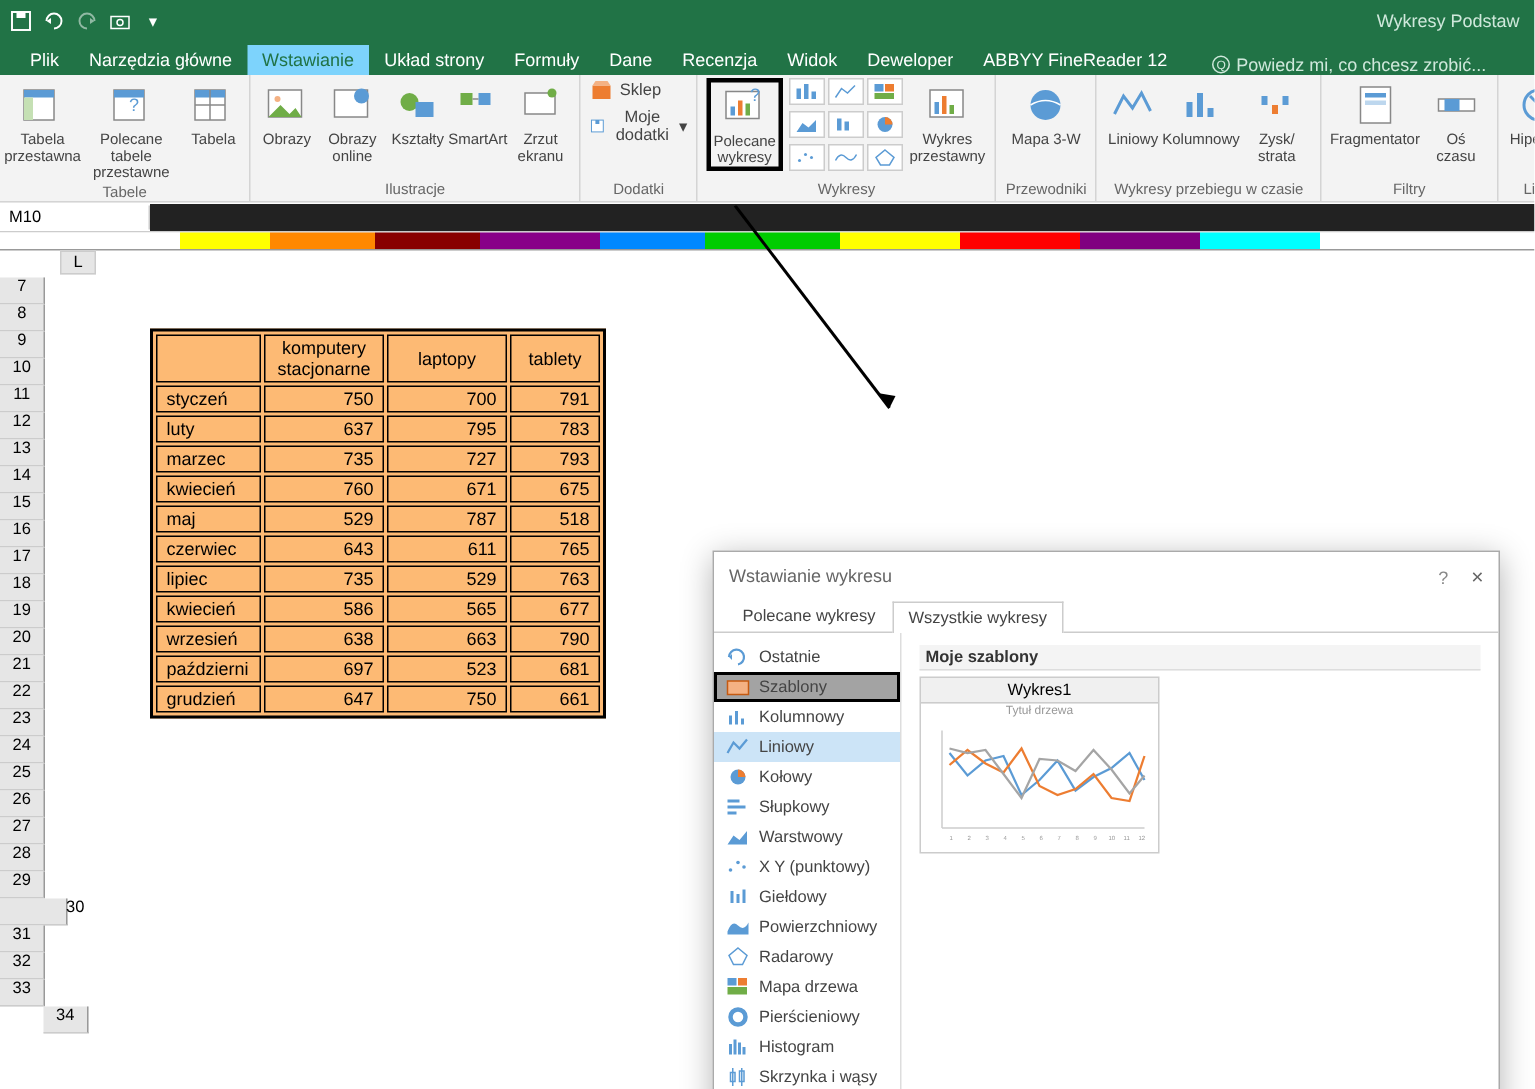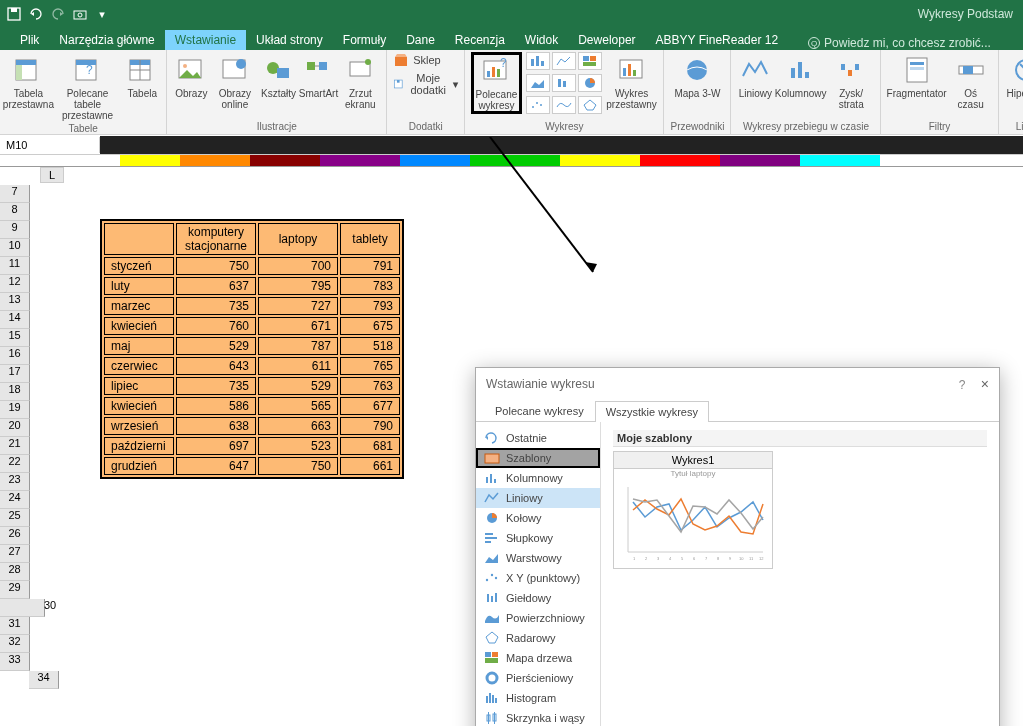--- a/index.html
+++ b/index.html
@@ -607,21 +607,21 @@
                 <rect x="9" y="3" width="3" height="7" fill="none" stroke="#5b9bd5"></rect>
                 <line x1="10.5" y1="1" x2="10.5" y2="13" stroke="#5b9bd5"></line>
               </svg></span>
             <span>Skrzynka i wąsy</span>
           </div>
         </div>
       <div class="dlg-main">
         <div class="dlg-sect">Moje szablony</div>
         <div class="thumb">
           <div class="thumb-title">Wykres1</div>
-          <div class="thumb-sub">Tytuł laptopy</div>
+          <div class="thumb-sub">Tytuł drzewa</div>
           <div class="thumb-chart">
             <svg viewBox="0 0 150 80" width="150" height="80">
               <line x1="10" y1="70" x2="145" y2="70" stroke="#ccc"></line>
               <line x1="10" y1="5" x2="10" y2="70" stroke="#ccc"></line>
               <polyline points="15,20 27,35 39,25 51,22 63,48 75,38 87,25 99,45 111,36 123,30 135,20 145,38" fill="none" stroke="#5b9bd5" stroke-width="1.5"></polyline>
               <polyline points="15,28 27,18 39,27 51,33 63,17 75,42 87,48 99,44 111,34 123,50 135,52 145,22" fill="none" stroke="#ed7d31" stroke-width="1.5"></polyline>
               <polyline points="15,17 27,20 39,18 51,34 63,50 75,24 87,25 99,32 111,18 123,31 135,47 145,35" fill="none" stroke="#a5a5a5" stroke-width="1.5"></polyline>
               <g font-size="4" fill="#999">
                   <text x="15" y="78">1</text>
                   <text x="27" y="78">2</text>

